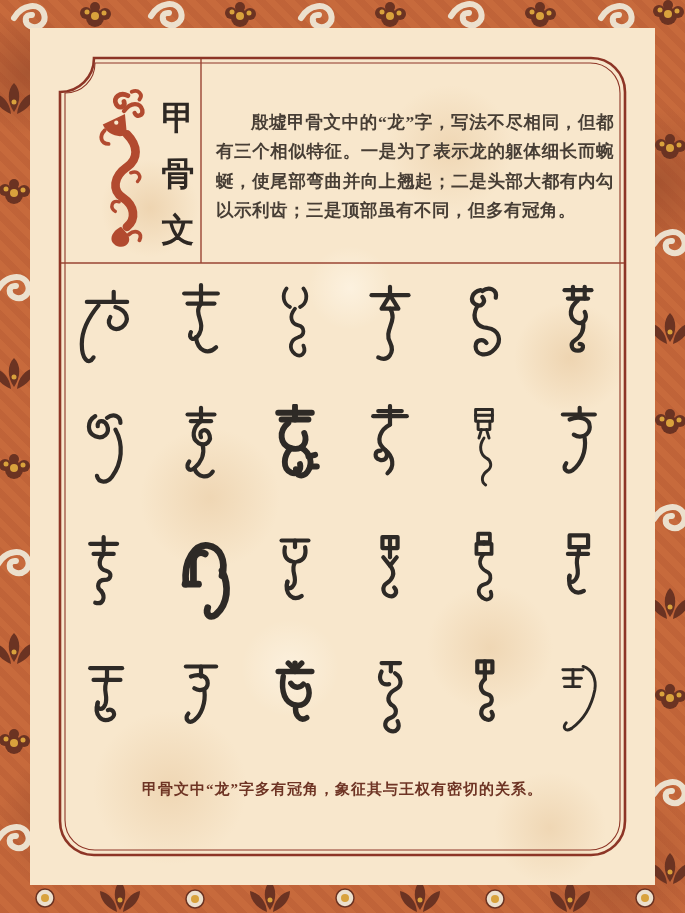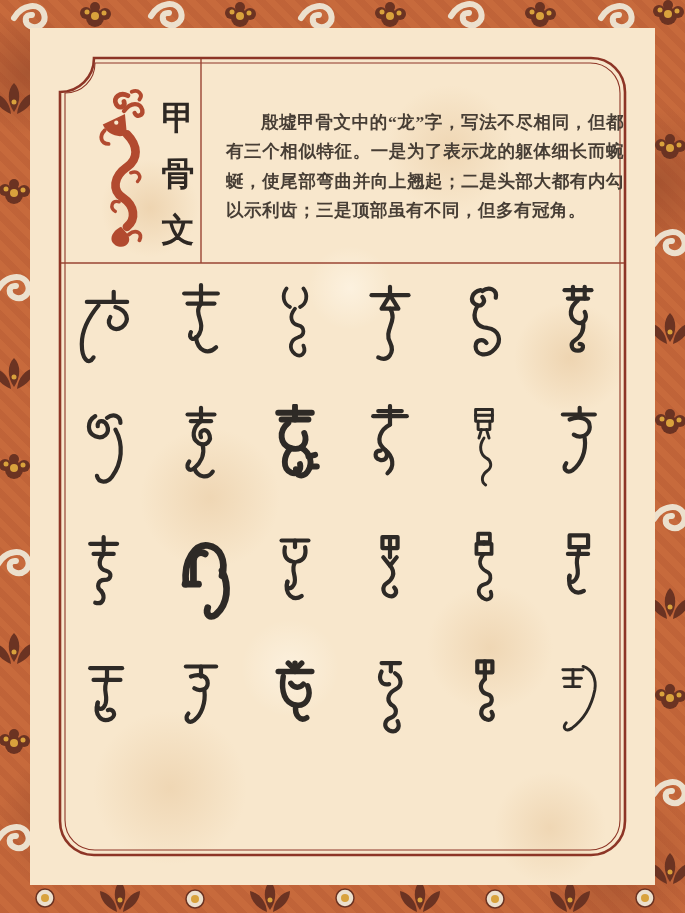--- a/index.html
+++ b/index.html
@@ -32,21 +32,21 @@
   .frame-svg{position:absolute;left:0;top:0;width:685px;height:913px;pointer-events:none;}
   .ornament{position:absolute;left:95px;top:86px;width:58px;height:164px;}
   .title-col{
     position:absolute;left:156px;top:102px;width:44px;
     display:flex;flex-direction:column;align-items:center;gap:23px;
     font-size:33px;font-weight:bold;color:#2e2823;line-height:1;
   }
   .intro{
     position:absolute;left:216px;top:90px;width:398px;
     font-size:17.5px;line-height:29.5px;color:#473e35;font-weight:600;
-    text-align:justify;text-indent:2em;letter-spacing:.5px;margin-left:10px;
+    text-align:justify;text-indent:2em;letter-spacing:.5px;
   }
   .glyph-area{
     position:absolute;left:60px;top:272px;width:565px;height:500px;
     display:flex;flex-direction:column;justify-content:space-between;
   }
   .glyph-row{display:flex;justify-content:space-around;align-items:center;height:122px;}
   .glyph-row svg{display:block;}
   .caption{
     position:absolute;left:60px;top:780px;width:565px;text-align:center;
     font-size:15px;font-weight:bold;color:#6e3424;letter-spacing:1px;
@@ -330,14 +330,15 @@
           <path d="M32 16 H56" fill="none" stroke="#2e2a26" stroke-width="3.5" stroke-linecap="round" stroke-linejoin="round"></path>
           <path d="M33 26 H54" fill="none" stroke="#2e2a26" stroke-width="3.5" stroke-linecap="round" stroke-linejoin="round"></path>
           <path d="M34 36 H52" fill="none" stroke="#2e2a26" stroke-width="3.5" stroke-linecap="round" stroke-linejoin="round"></path>
           <path d="M44 16 V36" fill="none" stroke="#2e2a26" stroke-width="3.5" stroke-linecap="round" stroke-linejoin="round"></path>
           <path d="M56 12 C68 16 72 28 70 40 C66 60 56 76 42 86" fill="none" stroke="#2e2a26" stroke-width="3.5" stroke-linecap="round" stroke-linejoin="round"></path>
           <path d="M42 86 C35 90 31 85 36 79" fill="none" stroke="#2e2a26" stroke-width="3.5" stroke-linecap="round" stroke-linejoin="round"></path>
         </svg>
       </div>
   </div>
 
+  <div class="caption">甲骨文中“龙”字多有冠角，象征其与王权有密切的关系。</div>
 
 </div>
 
 </body></html>

